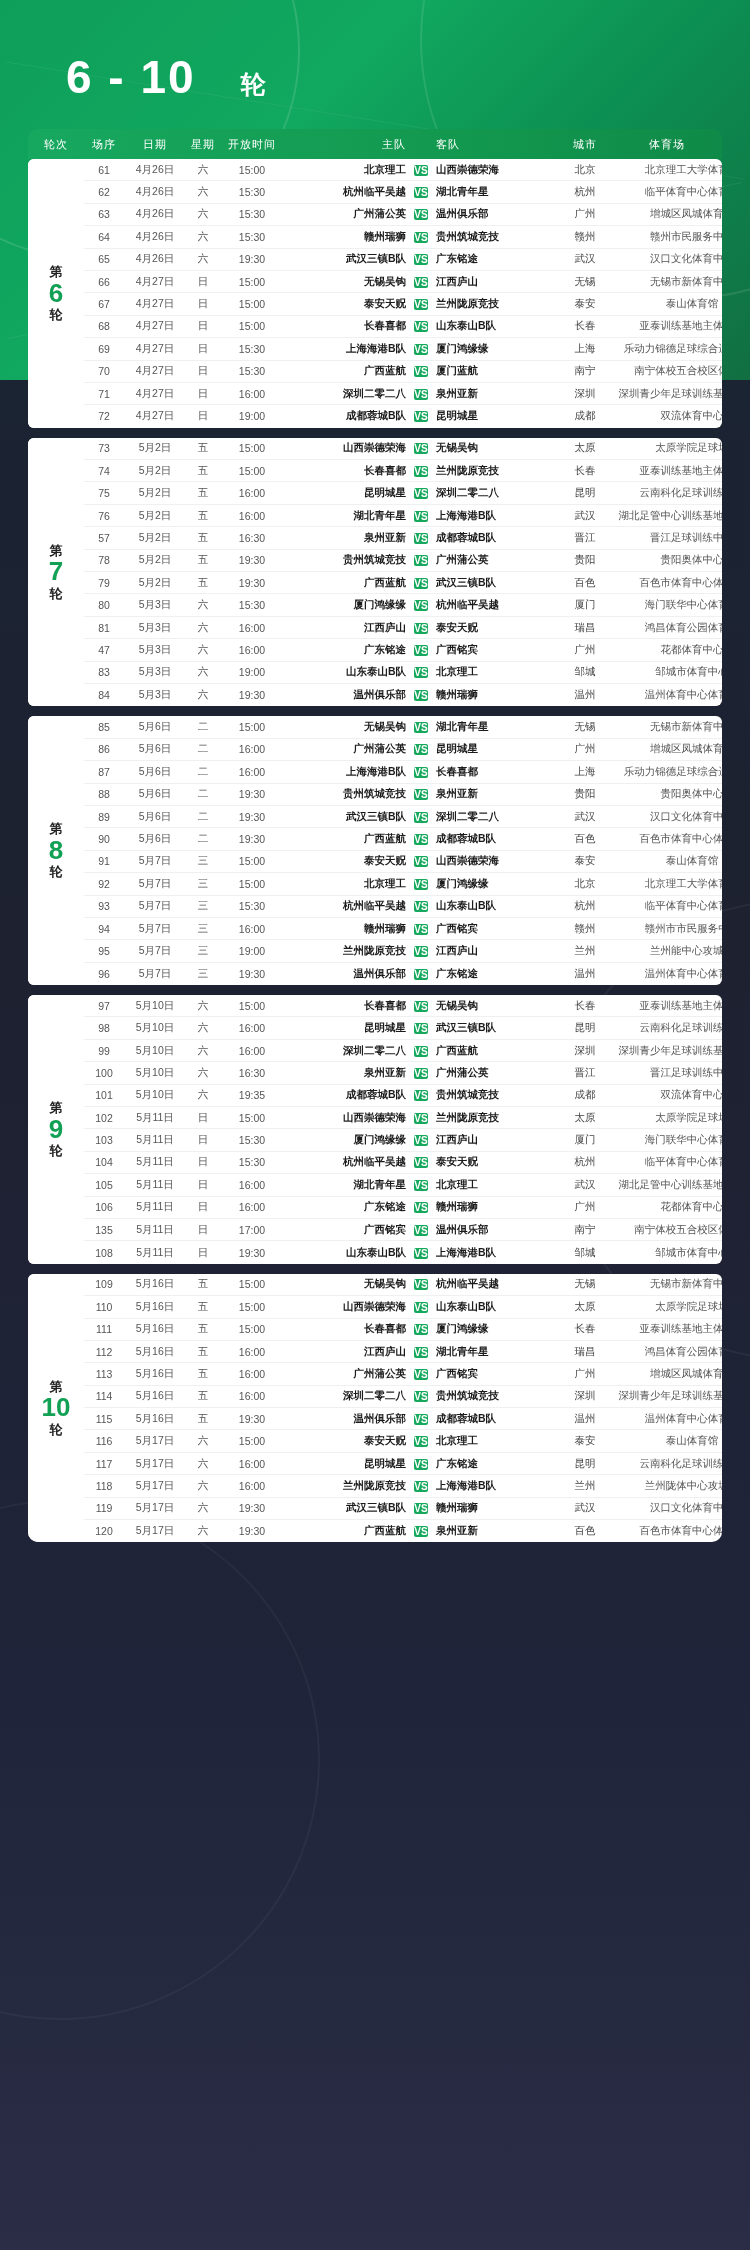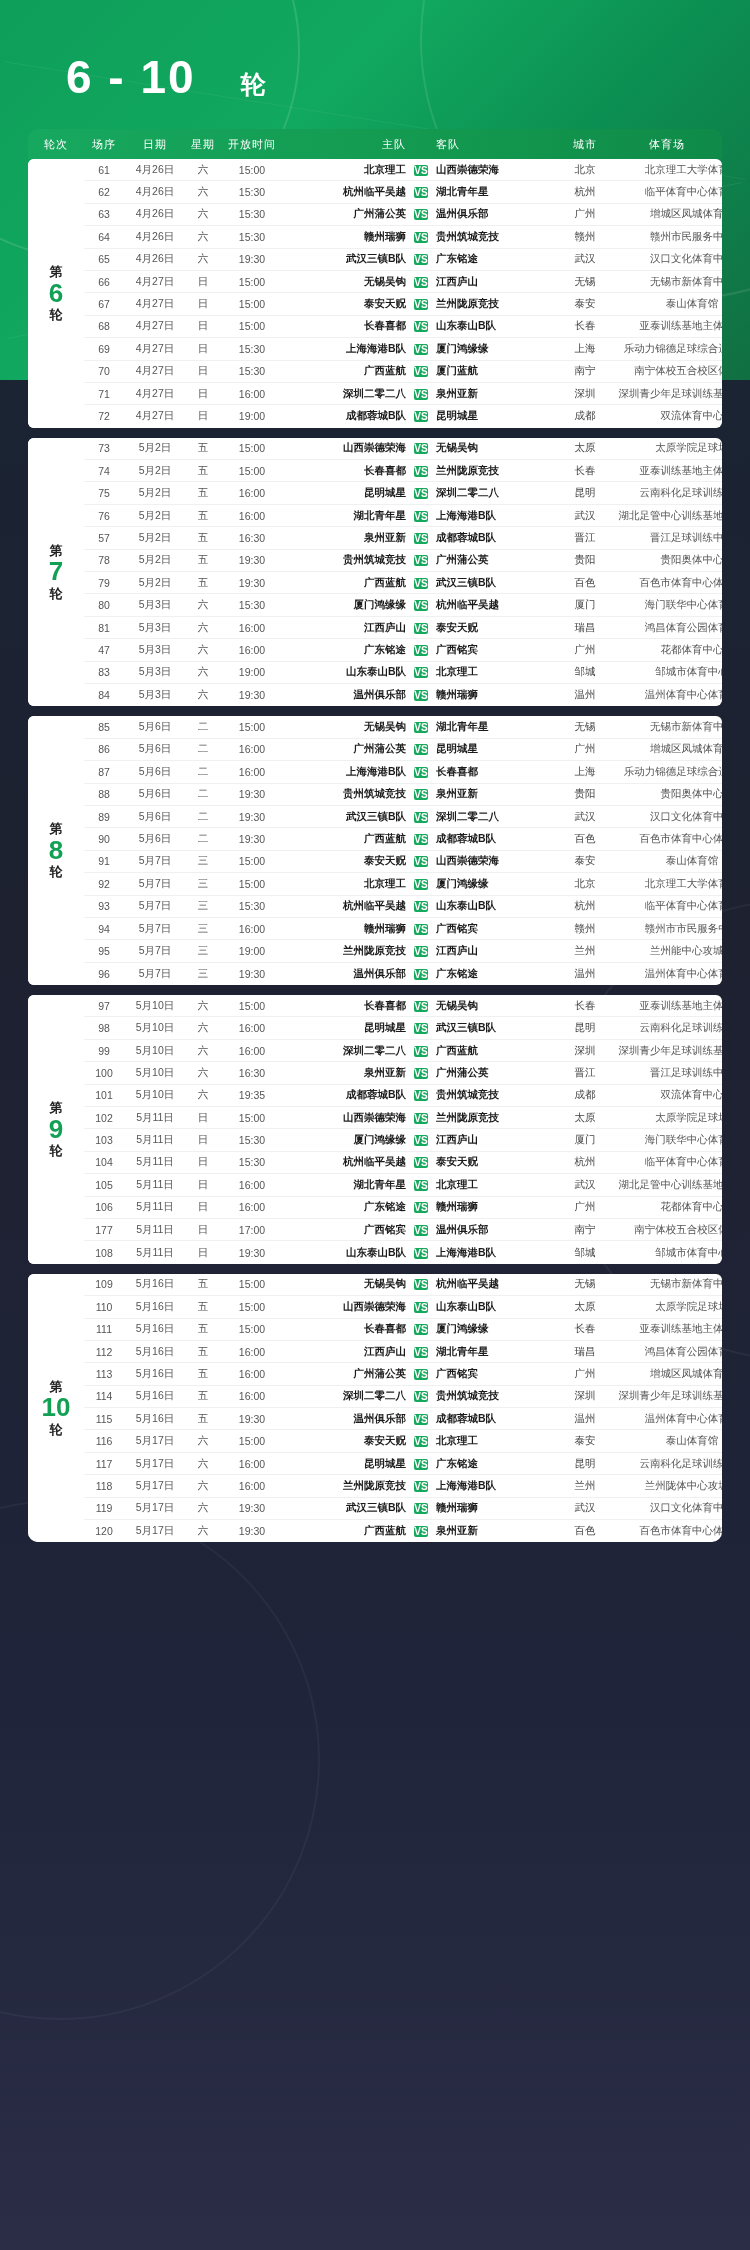--- a/index.html
+++ b/index.html
@@ -738,21 +738,21 @@
               <div class="cell c-date muted">5月11日</div>
               <div class="cell c-week muted">日</div>
               <div class="cell c-time muted">16:00</div>
               <div class="cell c-home team">广东铭途</div>
               <div class="cell c-vs"><span class="vs-badge">VS</span></div>
               <div class="cell c-away team">赣州瑞狮</div>
               <div class="cell c-city city">广州</div>
               <div class="cell c-venue venue">花都体育中心</div>
             </div>
             <div class="row">
-              <div class="cell c-no muted">177</div>
+              <div class="cell c-no muted">135</div>
               <div class="cell c-date muted">5月11日</div>
               <div class="cell c-week muted">日</div>
               <div class="cell c-time muted">17:00</div>
               <div class="cell c-home team">广西铭宾</div>
               <div class="cell c-vs"><span class="vs-badge">VS</span></div>
               <div class="cell c-away team">温州俱乐部</div>
               <div class="cell c-city city">南宁</div>
               <div class="cell c-venue venue">南宁体校五合校区体育场</div>
             </div>
             <div class="row">

